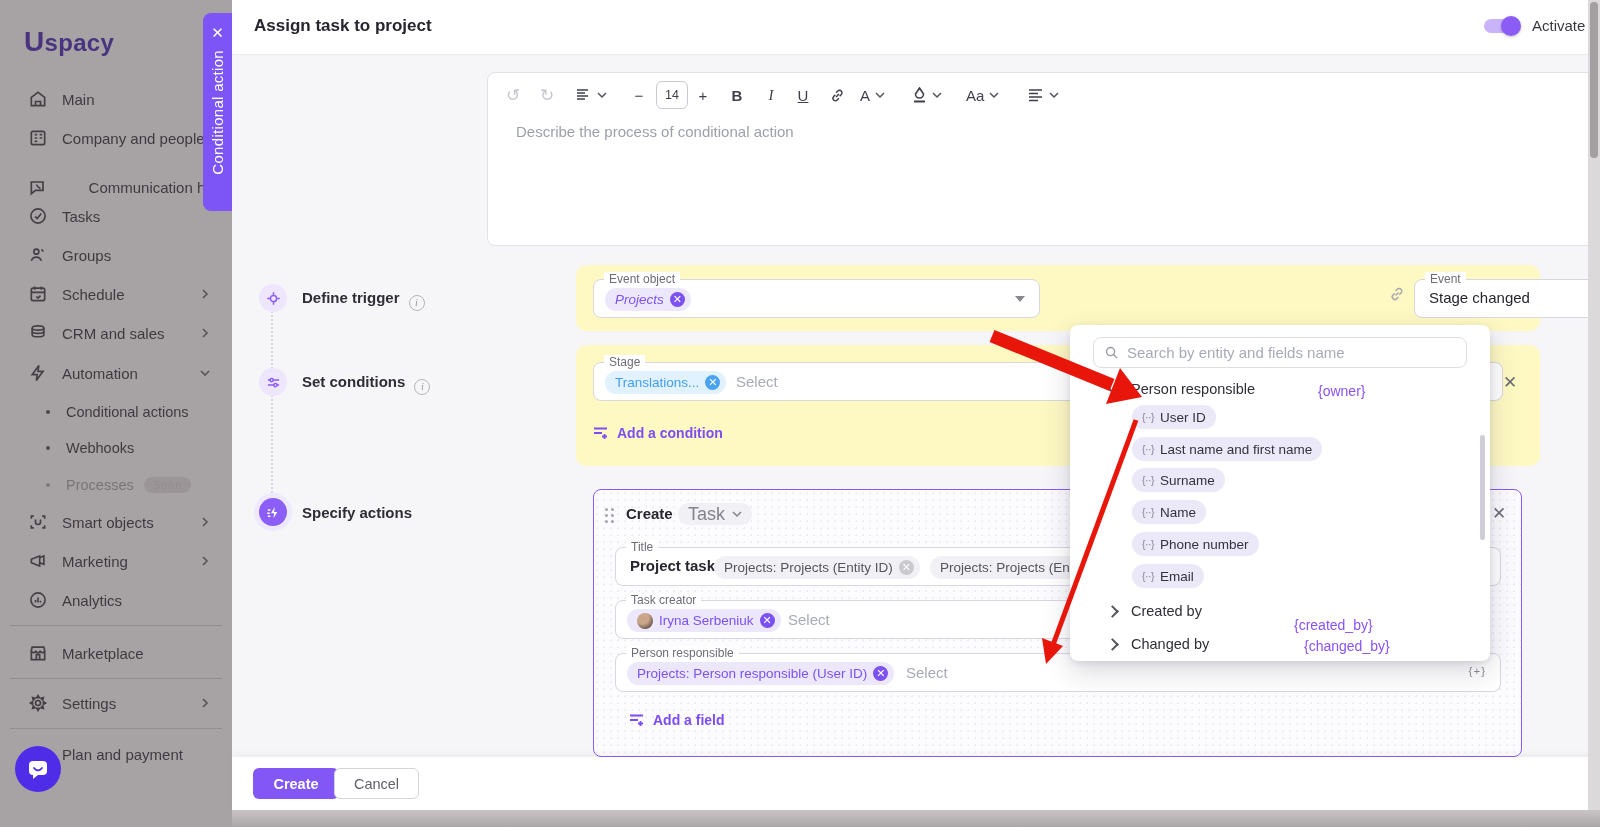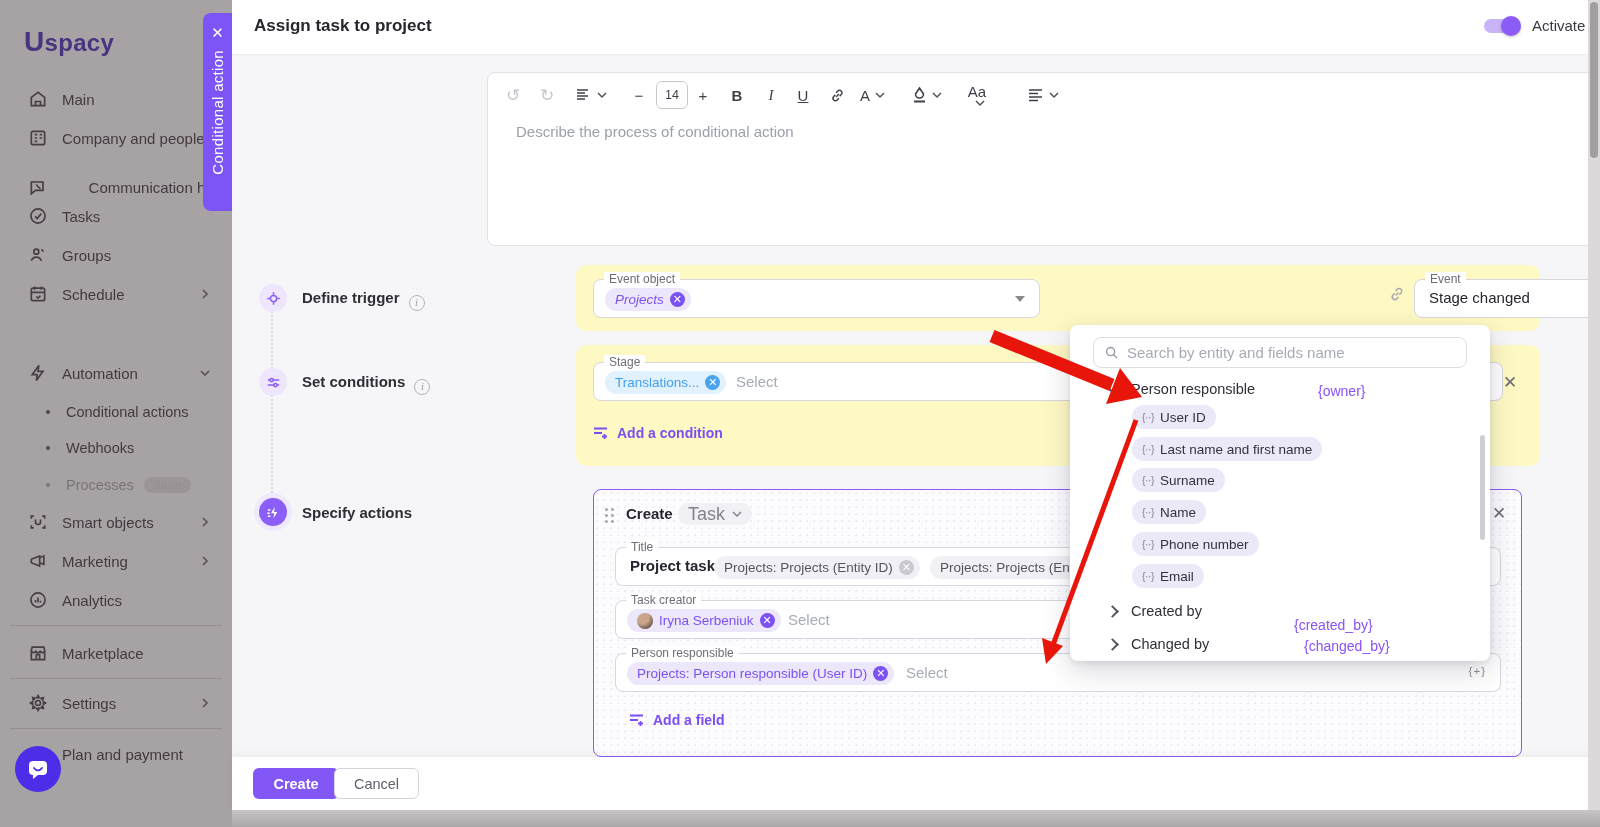--- a/index.html
+++ b/index.html
@@ -141,20 +141,31 @@
   <div class="nav-row" style="top:275px;">
     <svg class="nicon" viewBox="0 0 24 24" fill="none" stroke="currentColor" stroke-width="2">
         <rect x="4" y="5" width="16" height="15" rx="2"></rect>
         <path d="M8 3v4M16 3v4M4 10h16M10 15l2 2 3-3"></path>
       </svg>
     <span>Schedule</span>
     <svg class="chev" width="10" height="10" viewBox="0 0 10 10">
         <path d="M3 1l4 4-4 4" stroke="currentColor" stroke-width="1.6" fill="none"></path>
       </svg>
   </div>
+  <div class="nav-row" style="top:314px;">
+    <svg class="nicon" viewBox="0 0 24 24" fill="none" stroke="currentColor" stroke-width="2">
+        <ellipse cx="12" cy="6" rx="7" ry="2.5"></ellipse>
+        <path d="M5 6v4c0 1.4 3.1 2.5 7 2.5s7-1.1 7-2.5V6"></path>
+        <path d="M5 10v4c0 1.4 3.1 2.5 7 2.5s7-1.1 7-2.5v-4"></path>
+      </svg>
+    <span>CRM and sales</span>
+    <svg class="chev" width="10" height="10" viewBox="0 0 10 10">
+        <path d="M3 1l4 4-4 4" stroke="currentColor" stroke-width="1.6" fill="none"></path>
+      </svg>
+  </div>
   <div class="nav-row" style="top:354px; background:rgba(255,255,255,0.55);">
     <svg class="nicon" viewBox="0 0 24 24" fill="none" stroke="currentColor" stroke-width="2">
         <path d="M13 3L5 14h6l-1 7 8-11h-6z"></path>
       </svg>
     <span>Automation</span>
     <svg class="chev" width="10" height="10" viewBox="0 0 10 10">
         <path d="M1 3l4 4 4-4" stroke="currentColor" stroke-width="1.6" fill="none"></path>
       </svg>
   </div>
   <div class="nav-sub" style="top:395px;">
@@ -286,21 +297,21 @@
     </span>
     <span class="tb" style="left:424px;">
       <svg width="15" height="16" viewBox="0 0 15 16">
           <path d="M7.5 1l4 6a4 4 0 1 1-8 0z" fill="none" stroke="#3f3f49" stroke-width="1.6"></path>
           <path d="M2 14.5h11" stroke="#3f3f49" stroke-width="2"></path>
         </svg>
       <svg class="cv" width="10" height="7" viewBox="0 0 10 7">
           <path d="M1 1l4 4 4-4" stroke="#55535c" stroke-width="1.5" fill="none"></path>
         </svg>
     </span>
-    <span class="tb" style="left:478px;flex-direction:column;">
+    <span class="tb" style="left:478px;">
       <span>Aa</span>
       <svg class="cv" width="10" height="7" viewBox="0 0 10 7">
           <path d="M1 1l4 4 4-4" stroke="#55535c" stroke-width="1.5" fill="none"></path>
         </svg>
     </span>
     <span class="tb" style="left:540px;">
       <svg width="16" height="14" viewBox="0 0 16 14">
           <path d="M1 2h13M1 5.5h9M1 9h13M1 12.5h9" stroke="#3f3f49" stroke-width="1.7"></path>
         </svg>
       <svg class="cv" width="10" height="7" viewBox="0 0 10 7">

